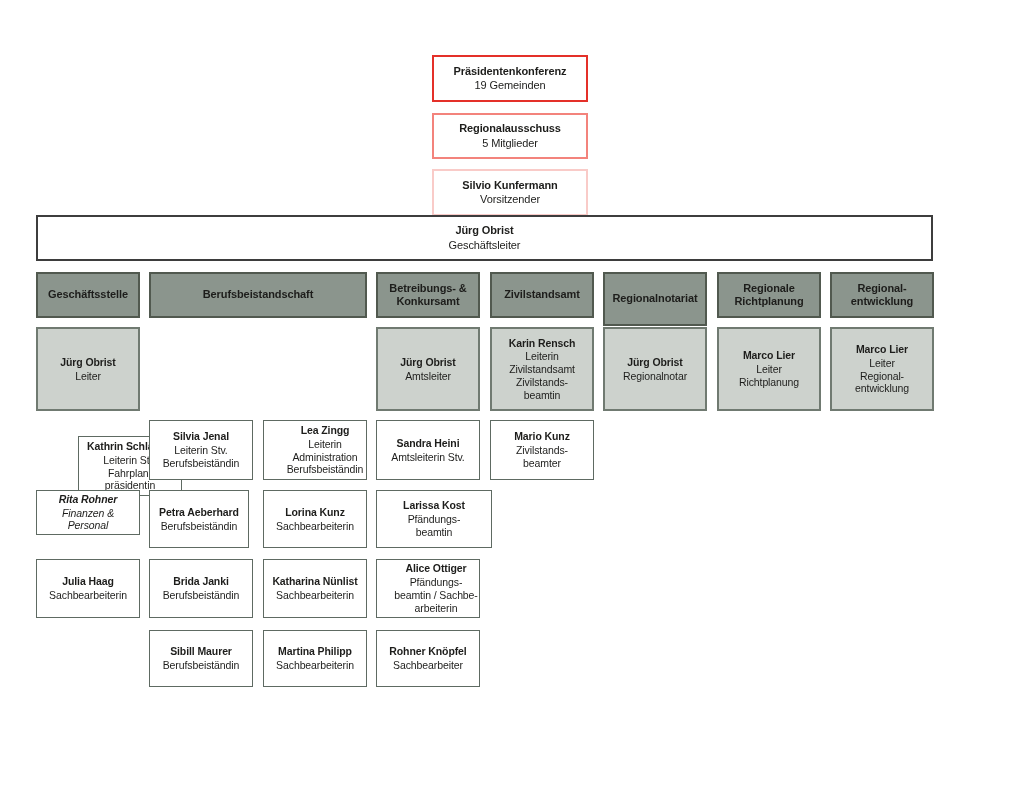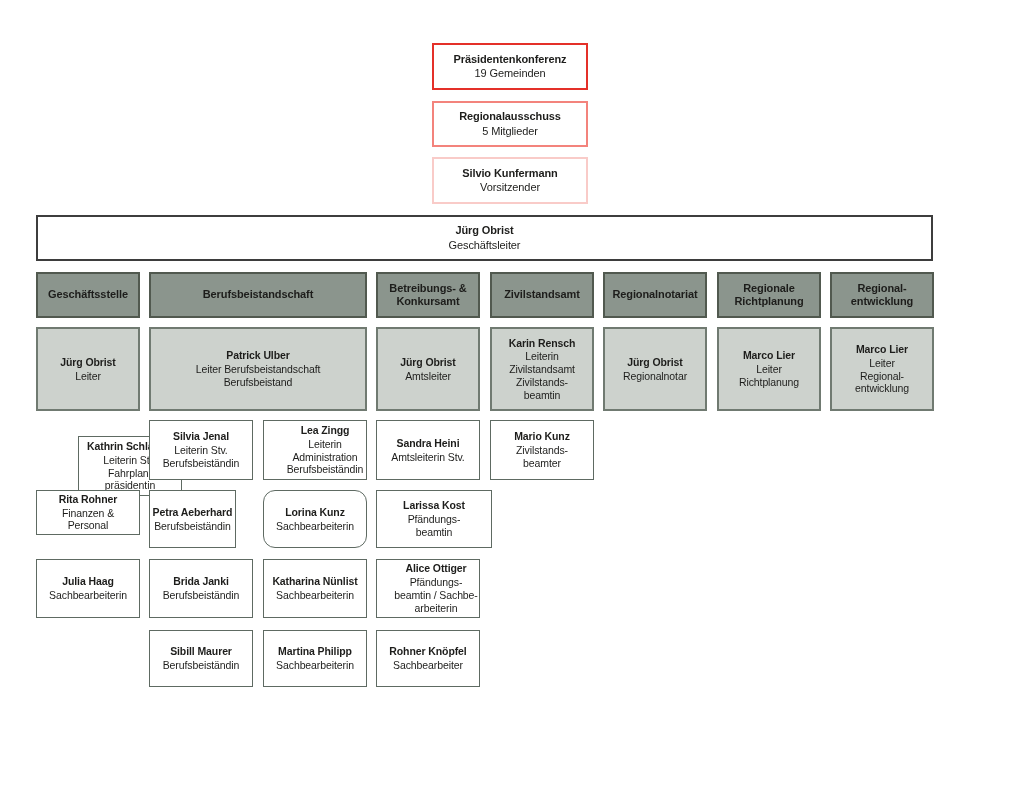--- a/index.html
+++ b/index.html
@@ -18,21 +18,21 @@
     align-items:center;justify-content:center;
     text-align:center;
     background:#ffffff;
     line-height:1.22;
     letter-spacing:-0.1px;
   }
   .obox .name{font-weight:700;white-space:pre-line;}
   .obox .role{white-space:pre-line;margin-top:1px;}
 
   
-  .gov{left:432px;width:156px;font-size:11px;}
+  .gov{left:432px;width:156px;font-size:11px;margin-top:12px;}
   .gov-0{top:43px;height:47px;border:2px solid var(--red-strong,#e43029);}
   .gov-1{top:101px;height:46px;border:2px solid var(--red-medium,#f3837c);align-items:center;}
   .gov-2{top:157px;height:47px;border:2px solid var(--red-light,#f9cbc8);}
 
   
   .director{
     left:36px;top:215px;width:897px;height:46px;
     border:2px solid var(--director-border,#3d3d3d);
     font-size:11px;
   }
@@ -84,39 +84,34 @@
     <div class="obox dept" style="left: 376px; top: 272px; width: 104px; height: 46px;">
       <div class="name">Betreibungs- &amp;
 Konkursamt</div>
     </div>
     <div class="obox dept" style="left: 149px; top: 272px; width: 218px; height: 46px;">
       <div class="name">Berufsbeistandschaft</div>
     </div>
     <div class="obox dept" style="left: 490px; top: 272px; width: 104px; height: 46px;">
       <div class="name">Zivilstandsamt</div>
     </div>
-    <div class="obox dept" style="left: 603px; top: 272px; width: 104px; height: 46px;">
+    <div class="obox dept" style="left: 603px; top: 272px; width: 104px; height: 54px;">
       <div class="name">Regionalnotariat</div>
     </div>
     <div class="obox dept" style="left: 717px; top: 272px; width: 104px; height: 46px;">
       <div class="name">Regionale
 Richtplanung</div>
     </div>
     <div class="obox dept" style="left: 830px; top: 272px; width: 104px; height: 46px;">
       <div class="name">Regional-
 entwicklung</div>
     </div>
     <div class="obox leader" style="left: 36px; top: 327px; width: 104px; height: 84px;">
       <div class="name">Jürg Obrist</div>
       <div class="role">Leiter</div>
-    </div>
-    <div class="obox leader" style="left: 149px; top: 327px; width: 218px; height: 84px;">
-      <div class="name">Patrick Ulber</div>
-      <div class="role">Leiter Berufsbeistandschaft
-Berufsbeistand</div>
     </div>
     <div class="obox leader" style="left: 376px; top: 327px; width: 104px; height: 84px;">
       <div class="name">Jürg Obrist</div>
       <div class="role">Amtsleiter</div>
     </div>
     <div class="obox leader" style="left: 490px; top: 327px; width: 104px; height: 84px;">
       <div class="name">Karin Rensch</div>
       <div class="role">Leiterin
 Zivilstandsamt
 Zivilstands-
@@ -156,30 +151,30 @@
     </div>
     <div class="obox staff" style="left: 376px; top: 420px; width: 104px; height: 60px;">
       <div class="name">Sandra Heini</div>
       <div class="role">Amtsleiterin Stv.</div>
     </div>
     <div class="obox staff" style="left: 490px; top: 420px; width: 104px; height: 60px;">
       <div class="name">Mario Kunz</div>
       <div class="role">Zivilstands-
 beamter</div>
     </div>
-    <div class="obox staff" style="left: 36px; top: 490px; width: 104px; height: 45px;">
+    <div class="obox staff" style="left: 36px; top: 490px; width: 104px; height: 45px; font-style: italic;">
       <div class="name">Rita Rohner</div>
       <div class="role">Finanzen &amp;
 Personal</div>
     </div>
-    <div class="obox staff" style="left: 149px; top: 490px; width: 87px; height: 58px;">
+    <div class="obox staff" style="left: 149px; top: 490px; width: 100px; height: 58px;">
       <div class="name">Petra Aeberhard</div>
       <div class="role">Berufsbeiständin</div>
     </div>
-    <div class="obox staff" style="left: 263px; top: 490px; width: 104px; height: 58px; border-radius: 12px;">
+    <div class="obox staff" style="left: 263px; top: 490px; width: 104px; height: 58px;">
       <div class="name">Lorina Kunz</div>
       <div class="role">Sachbearbeiterin</div>
     </div>
     <div class="obox staff" style="left: 376px; top: 490px; width: 116px; height: 58px;">
       <div class="name">Larissa Kost</div>
       <div class="role">Pfändungs-
 beamtin</div>
     </div>
     <div class="obox staff" style="left: 36px; top: 559px; width: 104px; height: 59px;">
       <div class="name">Julia Haag</div>

